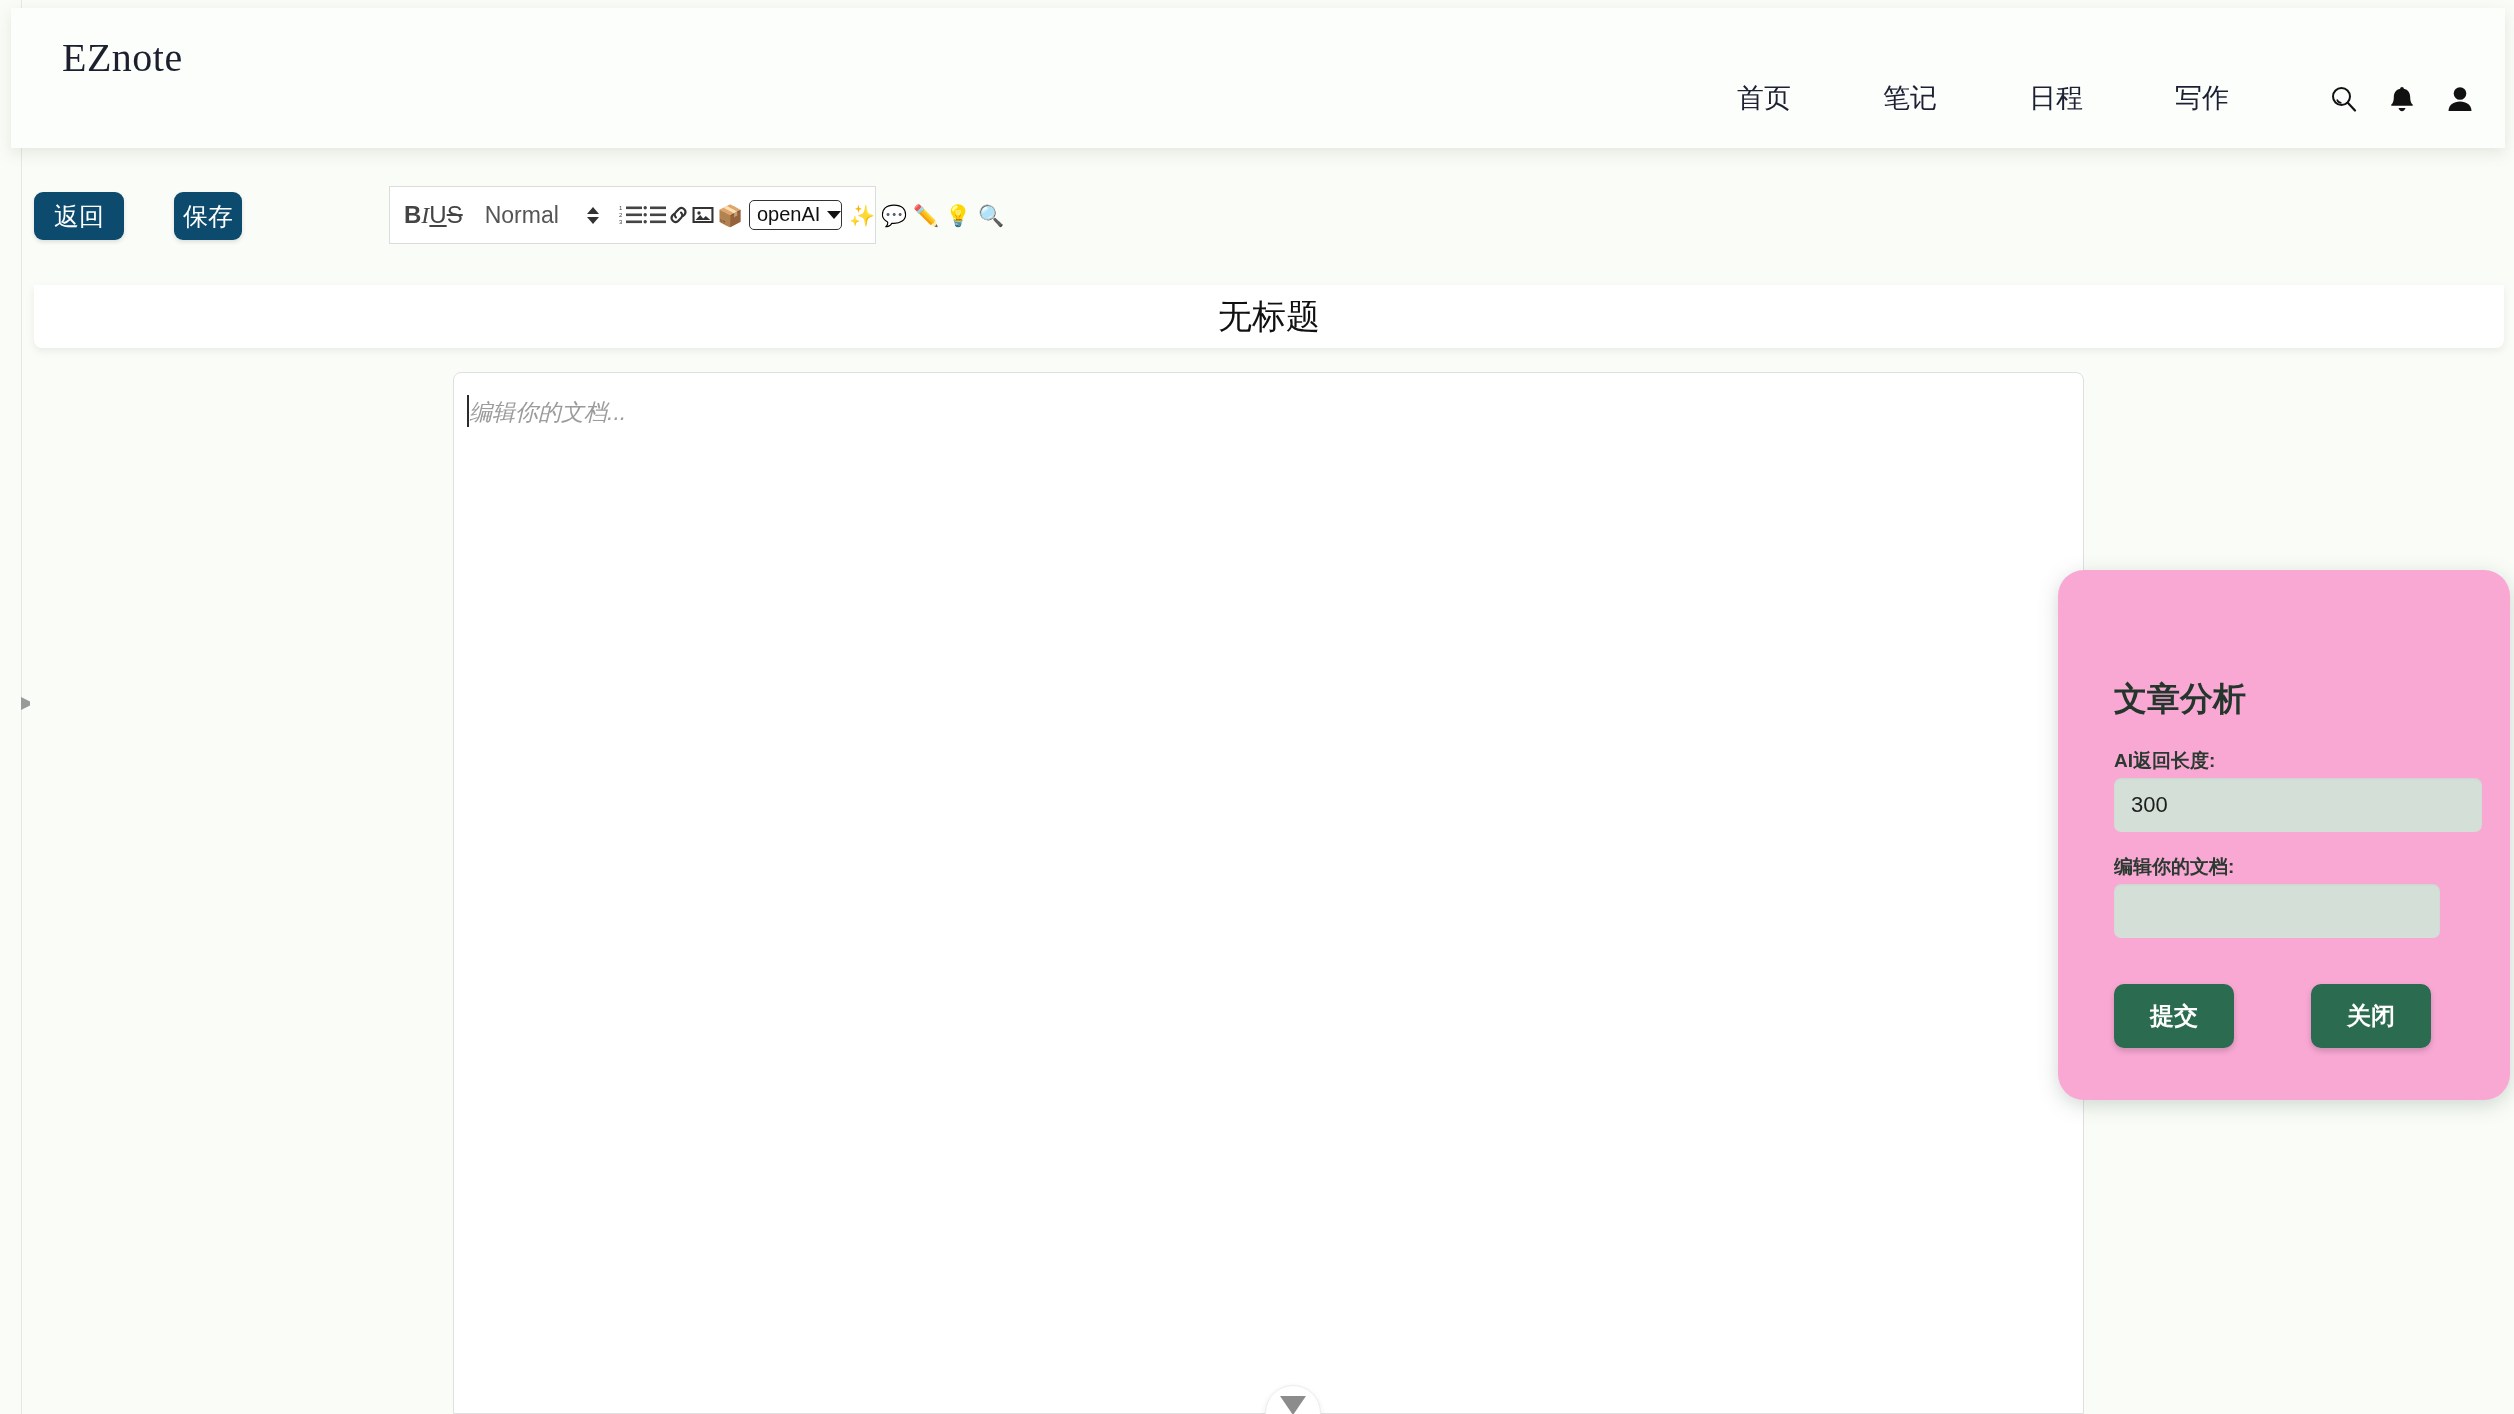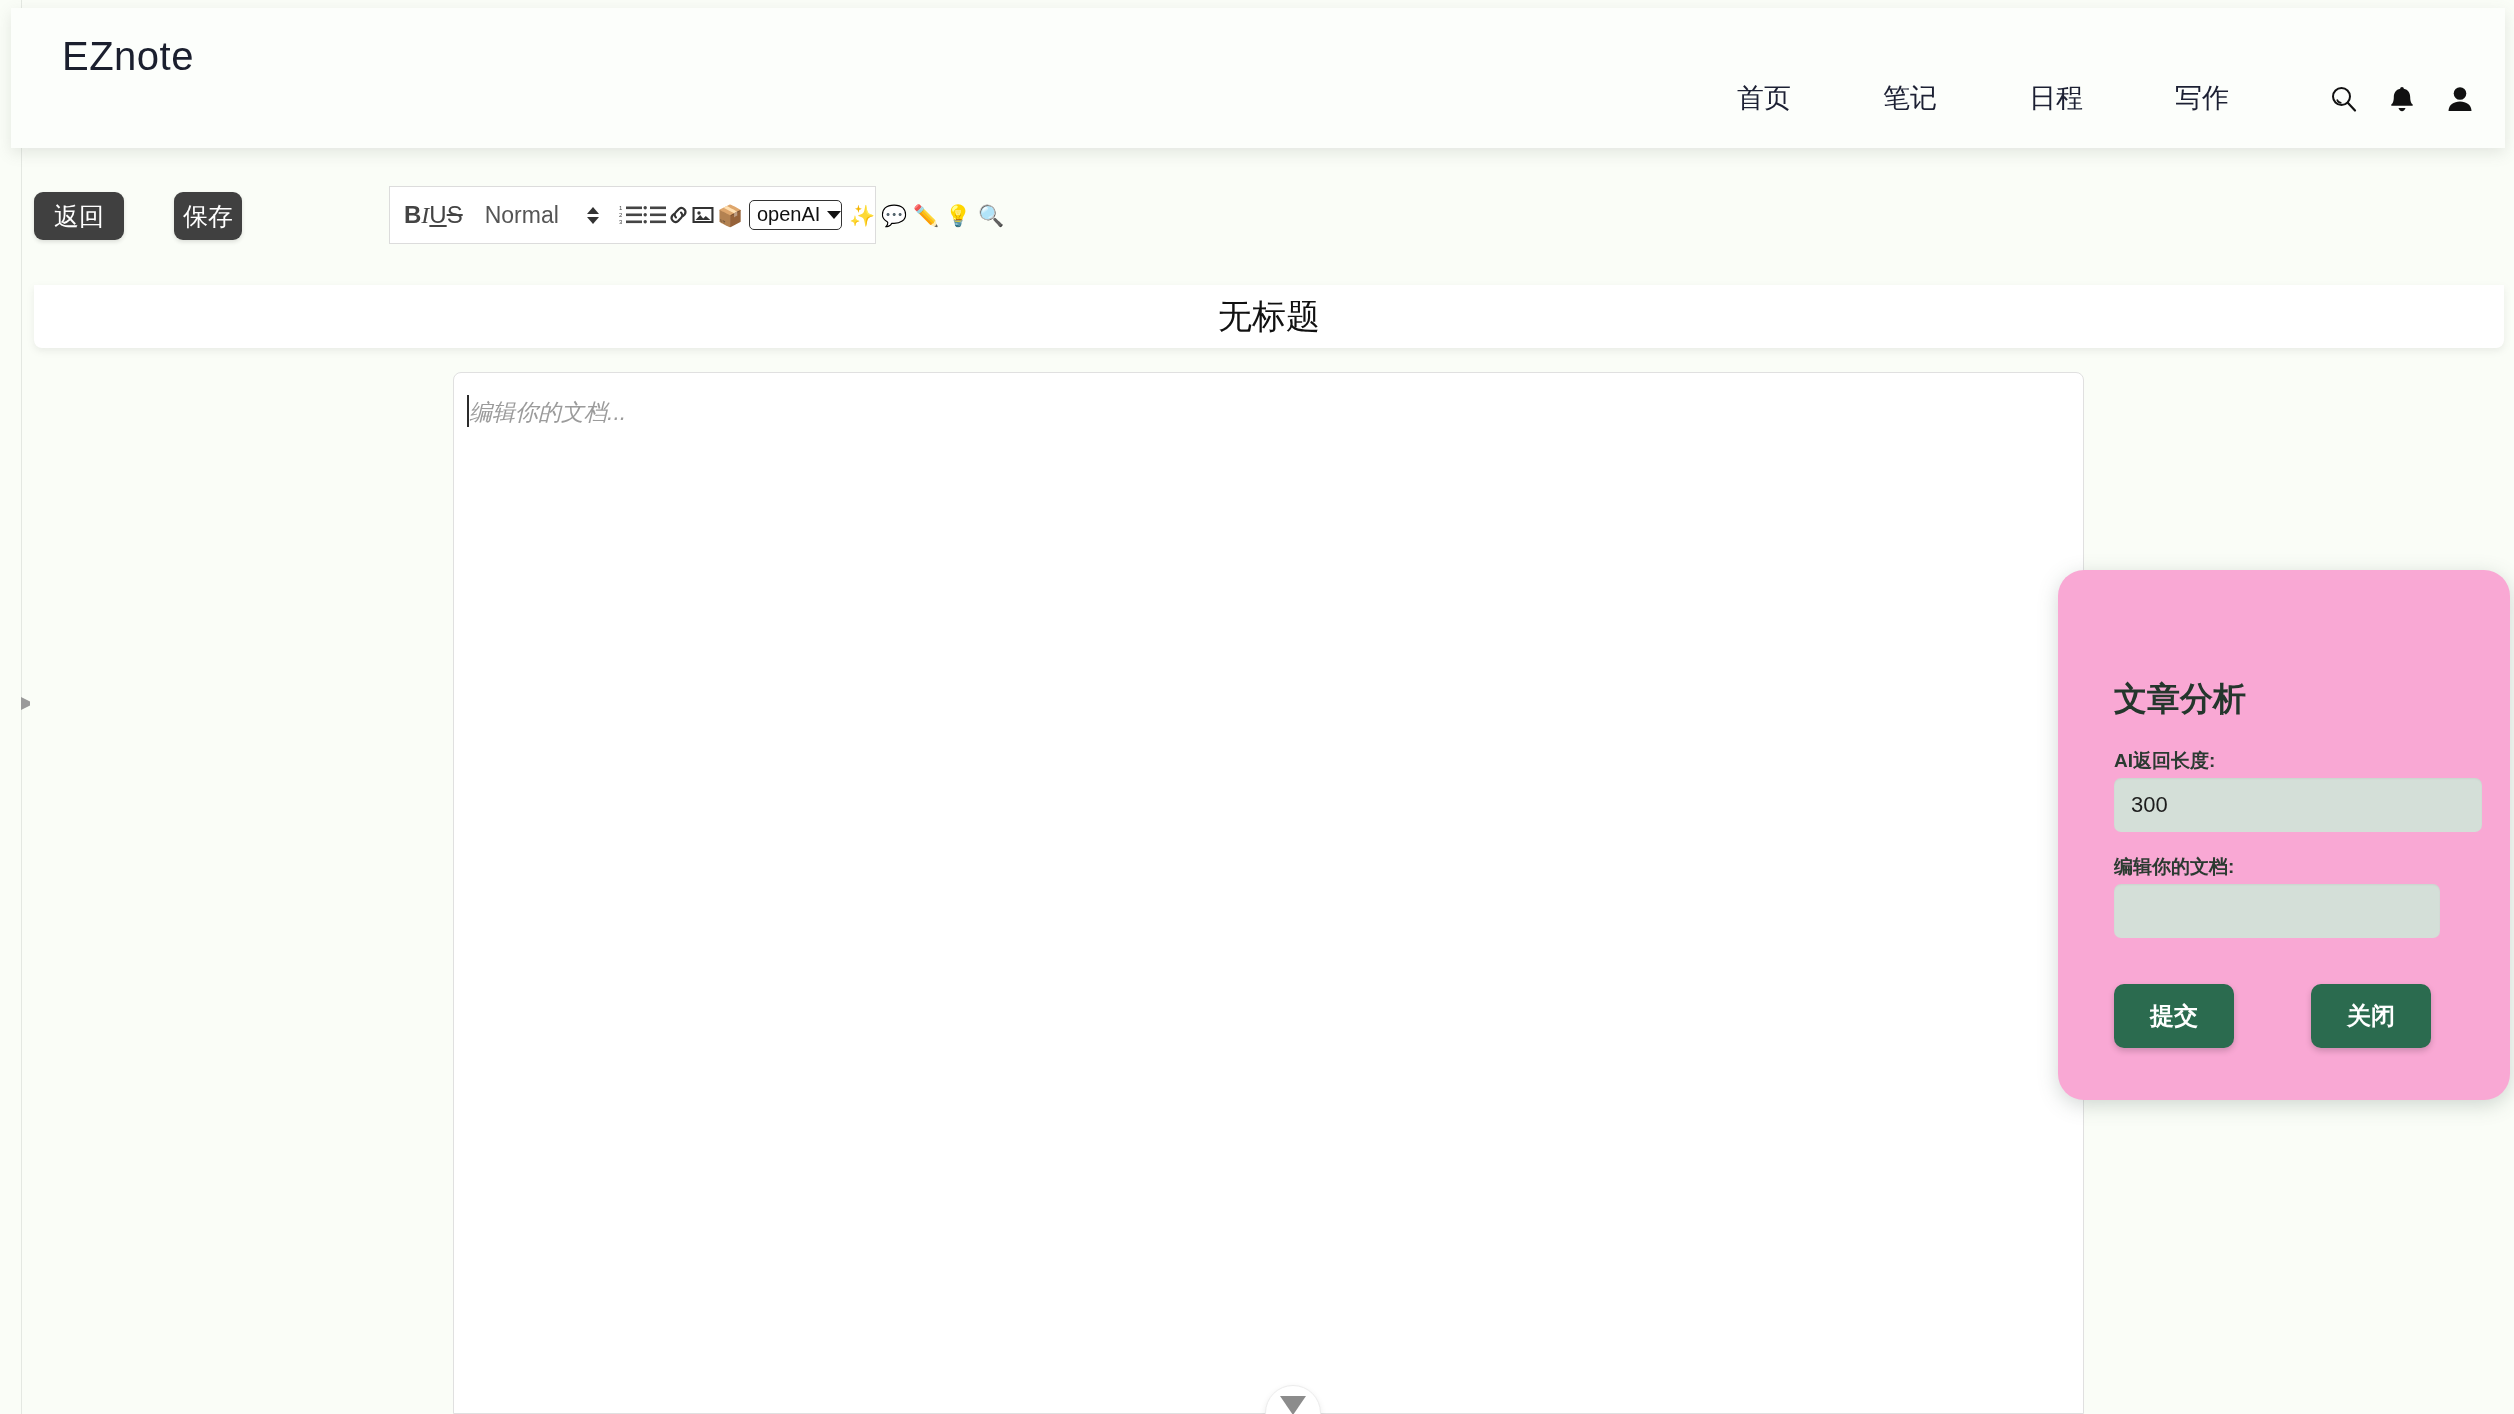--- a/index.html
+++ b/index.html
@@ -37,21 +37,21 @@
     left: 11px; top: 8px;
     width: 2494px; height: 140px;
     background: #fcfefb;
     box-shadow: 0 5px 14px rgba(110,120,110,0.16);
     display: flex;
     align-items: center;
   }
   .brand {
     position: absolute;
     left: 51px; top: 26px;
-    font-family: Liberation Sans, sans-serif;
+    font-family: Liberation Serif, serif;
     font-size: 40px;
     color: #1b1f2e;
     letter-spacing: 0.5px;
   }
   .nav {
     position: absolute;
     right: 238px; top: 72px;
     display: flex;
     gap: 16px;
   }
@@ -67,21 +67,21 @@
     right: 30px; top: 76px;
     display: flex;
     align-items: center;
     gap: 28px;
   }
   .hicon { cursor: pointer; display: block; }
 
   
   .action-btn {
     position: absolute;
-    background: #404040;
+    background: #0c4a6e;
     color: #ffffff;
     border: none;
     border-radius: 9px;
     font-size: 25px;
     font-family: Liberation Serif, serif;
     cursor: pointer;
     box-shadow: 0 2px 4px rgba(0,0,0,0.12);
     display: flex;
     align-items: center;
     justify-content: center;

